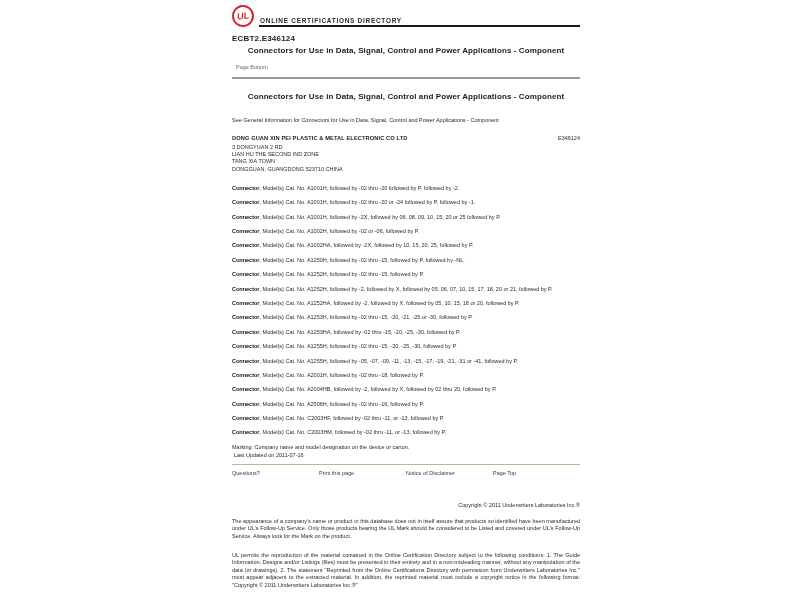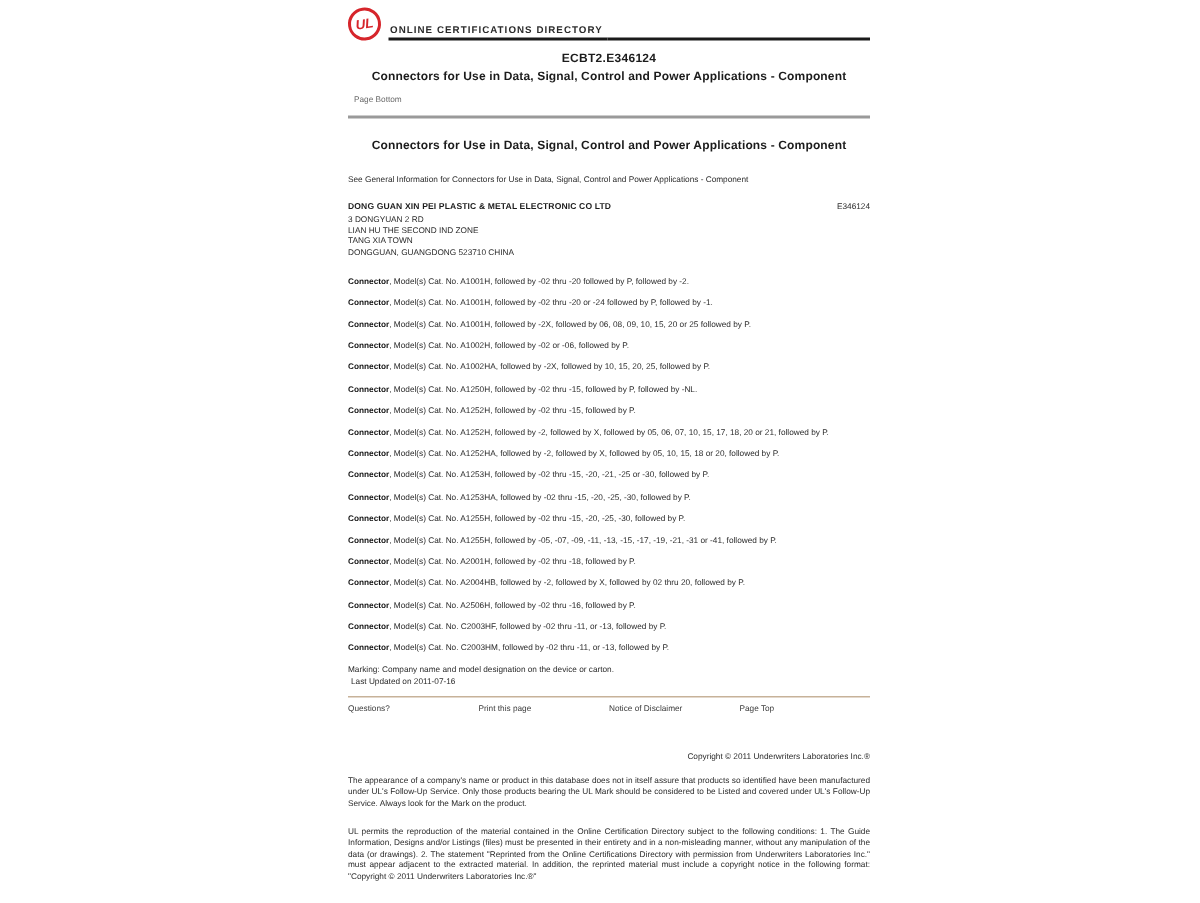--- a/index.html
+++ b/index.html
@@ -10,21 +10,21 @@
   
   .header-row { display:flex; align-items:flex-end; }
   .ul-logo { width:22px; height:22px; border:2.5px solid #d6252b; border-radius:50%;
     display:flex; align-items:center; justify-content:center; flex:0 0 auto;
     margin-right:5px; margin-bottom:0px; transform:rotate(-8deg); background:#fff; }
   .ul-logo span { color:#d6252b; font-weight:bold; font-size:9px; font-style:italic; letter-spacing:0; }
   .dir-title { font-size:6.5px; font-weight:bold; letter-spacing:0.7px; color:#2b2b2b;
     border-bottom:2px solid #1a1a1a; padding:0 3px 1px 1px; white-space:nowrap; }
   .header-rule { flex:1 1 auto; border-bottom:2px solid #1a1a1a; height:0; }
 
-  .cert-id { text-align:center; font-weight:bold; font-size:8px; margin-top:7px; letter-spacing:0.2px; }
+  .cert-id { text-align:left; font-weight:bold; font-size:8px; margin-top:7px; letter-spacing:0.2px; }
   .main-title { text-align:center; font-weight:bold; font-size:8px; margin-top:3px; letter-spacing:0.1px; }
   .page-bottom { font-size:5.5px; color:#6a6a6a; margin-top:4px; margin-left:4px; display:inline-block; }
 
   .top-rule { border:none; border-top:2px solid #9a9a9a; margin-top:4px; }
 
   .section-title { text-align:center; font-weight:bold; font-size:8px; margin-top:13px; letter-spacing:0.1px; }
   .gen-info { font-size:5.5px; margin-top:16px; color:#2a2a2a; }
 
   .company-row { display:flex; justify-content:space-between; margin-top:12px; align-items:baseline; }
   .company-name { font-size:5.7px; font-weight:bold; letter-spacing:0.1px; }

